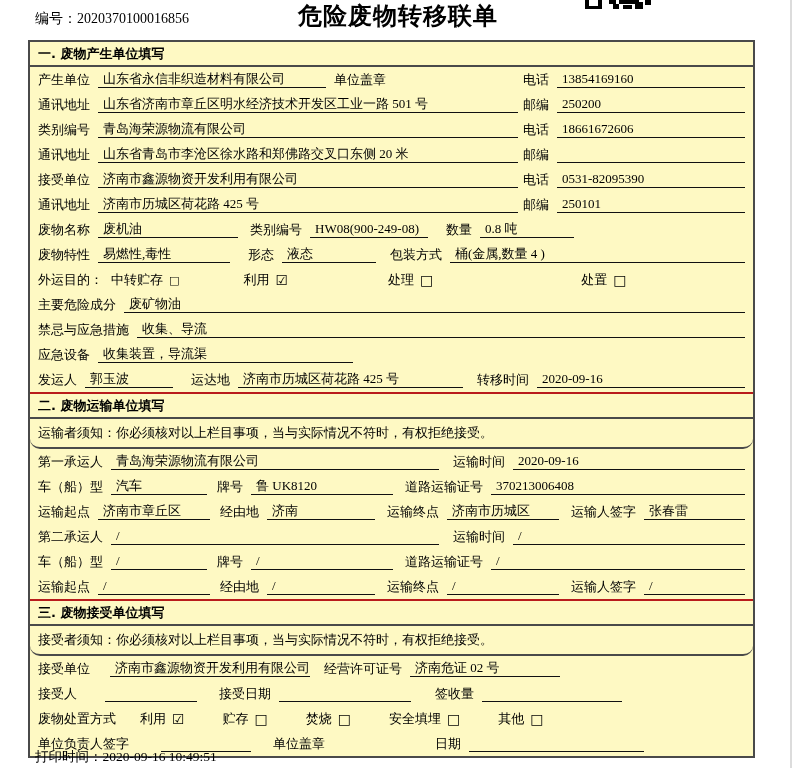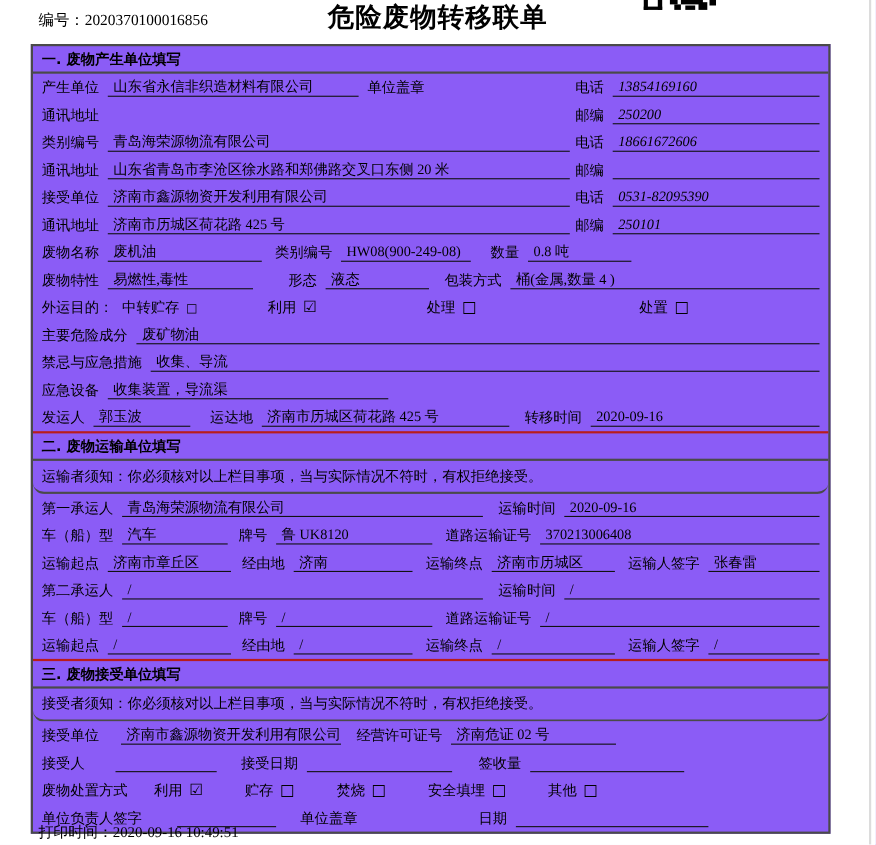--- a/index.html
+++ b/index.html
@@ -15,21 +15,21 @@
   .hdr-title {
     position:absolute; left:0; right:0; top:0; text-align:center;
     font-family:"DejaVu Sans","Liberation Sans",sans-serif;
     font-size:24px; font-weight:bold; letter-spacing:1px;
   }
   .qr { position:absolute; left:585px; top:0; }
 
   
   .form {
     position:absolute; left:28px; top:40px; width:727px;
-    border:2px solid #4a4a4a; background:#8b5cf6; box-sizing:border-box;
+    border:2px solid #4a4a4a; background:#fef9c3; box-sizing:border-box;
   }
   .sec-h {
     border-top:2px solid #b91c1c; border-bottom:2px solid #4a4a4a;
     padding:3px 8px; height:17px; display:flex; align-items:center;
     font-family:"DejaVu Sans","Liberation Sans",sans-serif;
     font-size:13px; font-weight:bold; white-space:nowrap;
   }
   .form .sec-h:first-child { border-top:none; }
   .note { border-bottom:2px solid #4a4a4a; padding:5px 8px; white-space:nowrap;border-radius:10px; }
 
@@ -40,21 +40,21 @@
   }
   .lbl { white-space:nowrap; }
   .mr  { margin-right:8px; }
   .val {
     border-bottom:1px solid #111; padding:0 5px; box-sizing:border-box;
     min-height:15px; white-space:nowrap; overflow:hidden;
   }
   .fill { flex:1 1 auto; }
   .rg { margin-left:auto; display:flex; align-items:flex-end; width:222px; }
   .rg .lbl { margin-right:8px; }
-  .rg .val { flex:1 1 auto;font-style:italic; }
+  .rg .val { flex:1 1 auto; }
   .cbx { font-family:"DejaVu Sans",sans-serif; font-size:14px; margin-left:6px; }
   .cbx.small { font-size:11px; }
   .opt { display:inline-flex; align-items:flex-end; }
 
   
   .print-line { position:absolute; left:35px; top:748px; font-size:13.5px; white-space:nowrap; }
 </style>
 </head>
 <body>
 
@@ -88,20 +88,21 @@
       <span class="val" style="width:228px">山东省永信非织造材料有限公司</span>
       <span class="lbl" style="margin-left:8px">单位盖章</span>
       <span class="rg">
         <span class="lbl">电话</span>
         <span class="val">13854169160</span>
       </span>
     </div>
 
     <div class="row">
       <span class="lbl mr">通讯地址</span>
+      <span class="val" style="width:420px">山东省济南市章丘区明水经济技术开发区工业一路 501 号</span>
       <span class="rg">
         <span class="lbl">邮编</span>
         <span class="val">250200</span>
       </span>
     </div>
 
     <div class="row">
       <span class="lbl mr">类别编号</span>
       <span class="val" style="width:420px">青岛海荣源物流有限公司</span>
       <span class="rg">
@@ -142,21 +143,21 @@
       <span class="val" style="width:140px">废机油</span>
       <span class="lbl" style="margin-left:12px;margin-right:8px">类别编号</span>
       <span class="val" style="width:118px">HW08(900-249-08)</span>
       <span class="lbl" style="margin-left:18px;margin-right:8px">数量</span>
       <span class="val" style="width:94px">0.8 吨</span>
     </div>
 
     <div class="row">
       <span class="lbl mr">废物特性</span>
       <span class="val" style="width:132px">易燃性,毒性</span>
-      <span class="lbl" style="margin-left:32px;margin-right:8px">形态</span>
+      <span class="lbl" style="margin-left:18px;margin-right:8px">形态</span>
       <span class="val" style="width:94px">液态</span>
       <span class="lbl" style="margin-left:14px;margin-right:8px">包装方式</span>
       <span class="val fill">桶(金属,数量  4 )</span>
     </div>
 
     <div class="row">
       <span class="lbl mr">外运目的：</span>
       <span class="opt">
         <span>中转贮存</span>
         <span class="cbx small">□</span>

